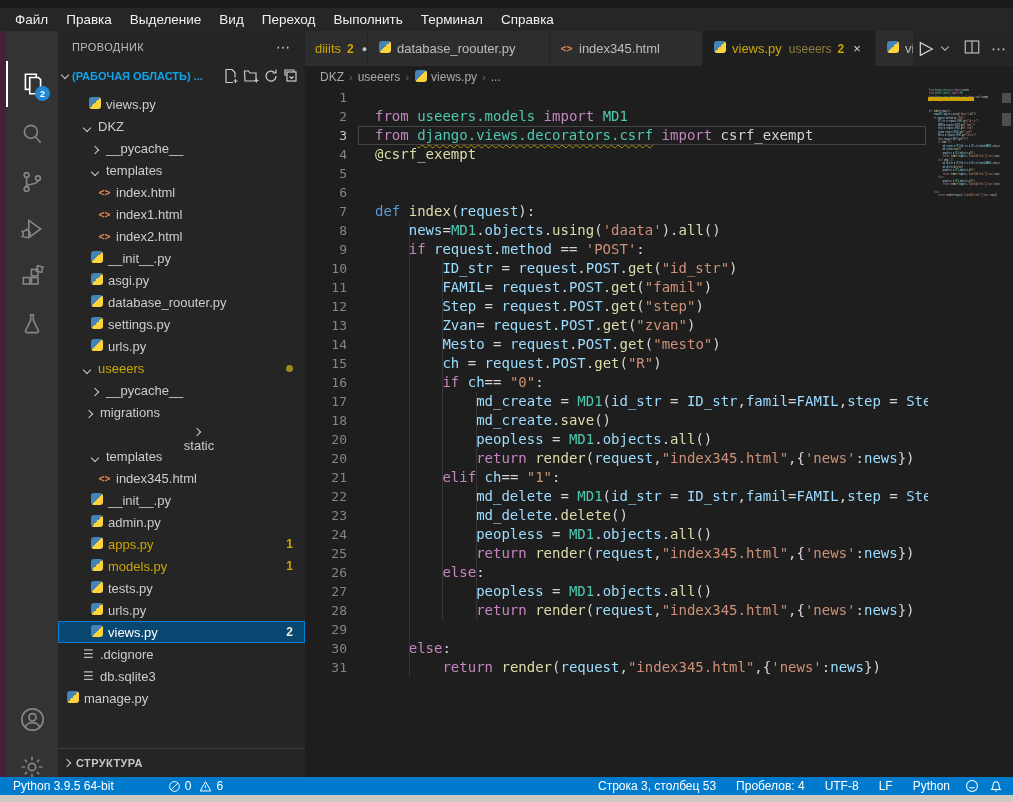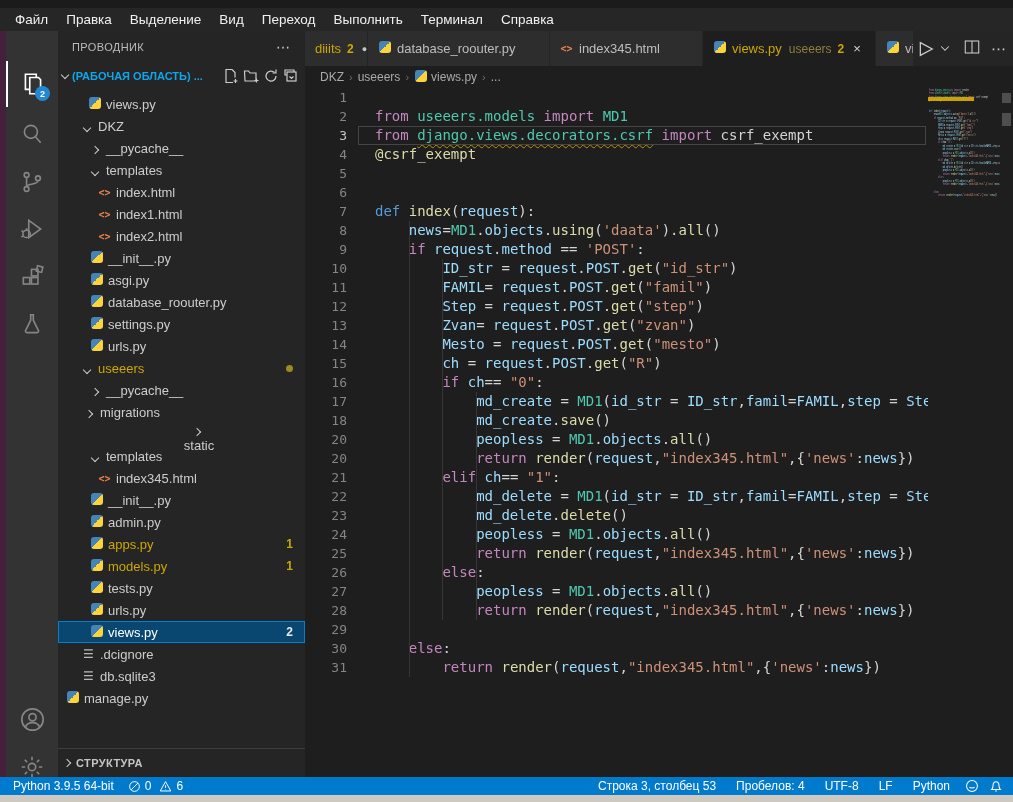--- a/index.html
+++ b/index.html
@@ -102,21 +102,21 @@
   #minimap-content { transform:scale(0.135,0.185); transform-origin:0 0; }
   #minimap-content .code-line { height:19px; }
   #minimap-highlight { position:absolute; left:623px; top:66px; width:46px; height:4px;
     background:#d7a600; opacity:.95; }
   .ov-mark { position:absolute; left:697px; width:9px; background:#5a5a5a; opacity:.8; }
 
   
   #statusbar { left:0; top:777px; width:1013px; height:18px; background:#007acc;
     display:flex; align-items:center; color:#ffffff; font-size:12px; }
   .sb-item { display:flex; align-items:center; gap:4px; padding:0 7px; height:18px; }
-  #sb-left { display:flex; align-items:center; padding-left:6px; flex:1; }
+  #sb-left { display:flex; align-items:center; padding-left:6px; flex:1;gap:40px; }
   #sb-right { display:flex; align-items:center; padding-right:8px; gap:6px; }
   #statusbar svg { stroke:#ffffff; fill:none; stroke-width:1.2; }
 </style>
 </head>
 <body>
 
 <div id="window">
 
   <div class="abs" id="top-strip"></div>
 

